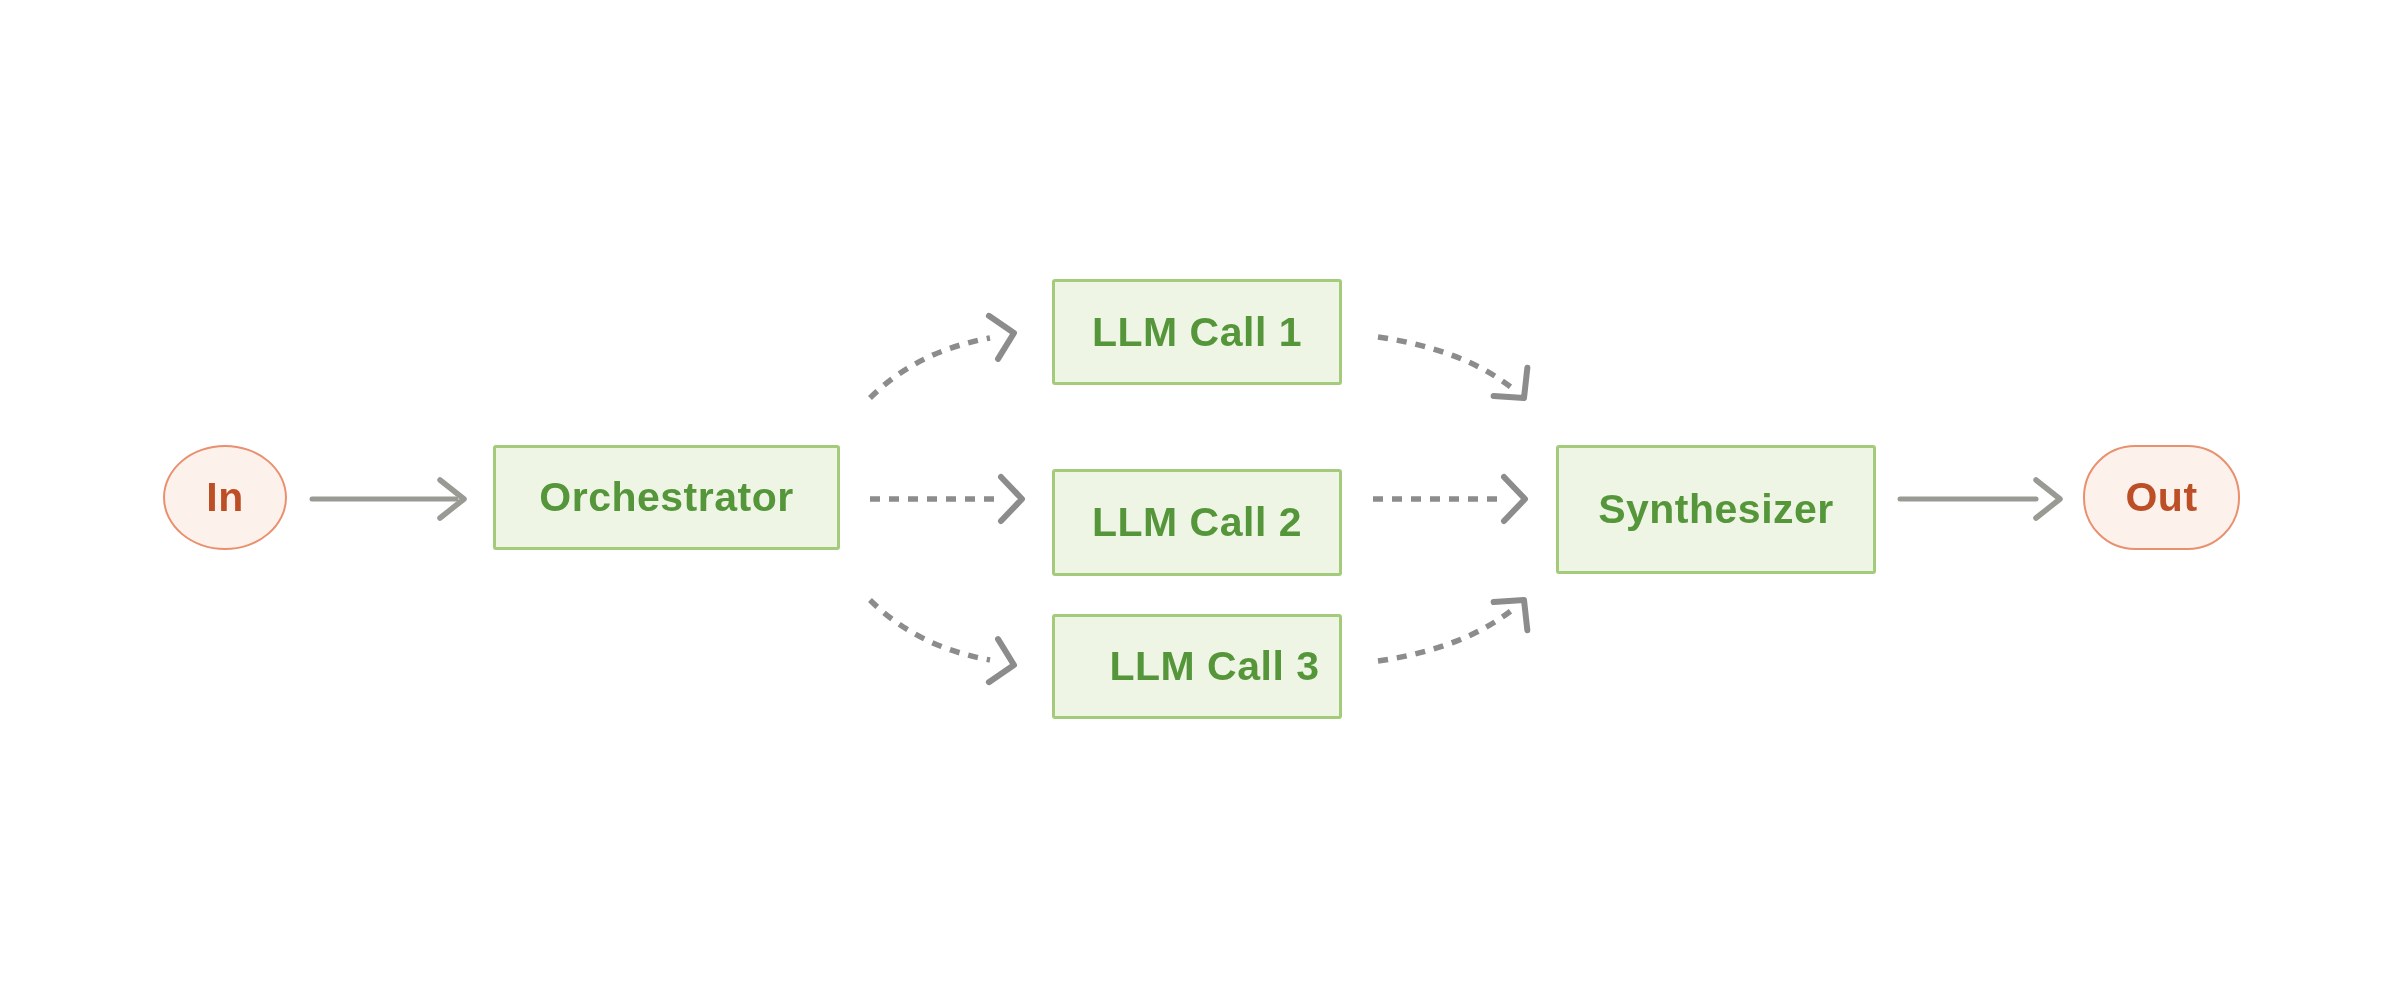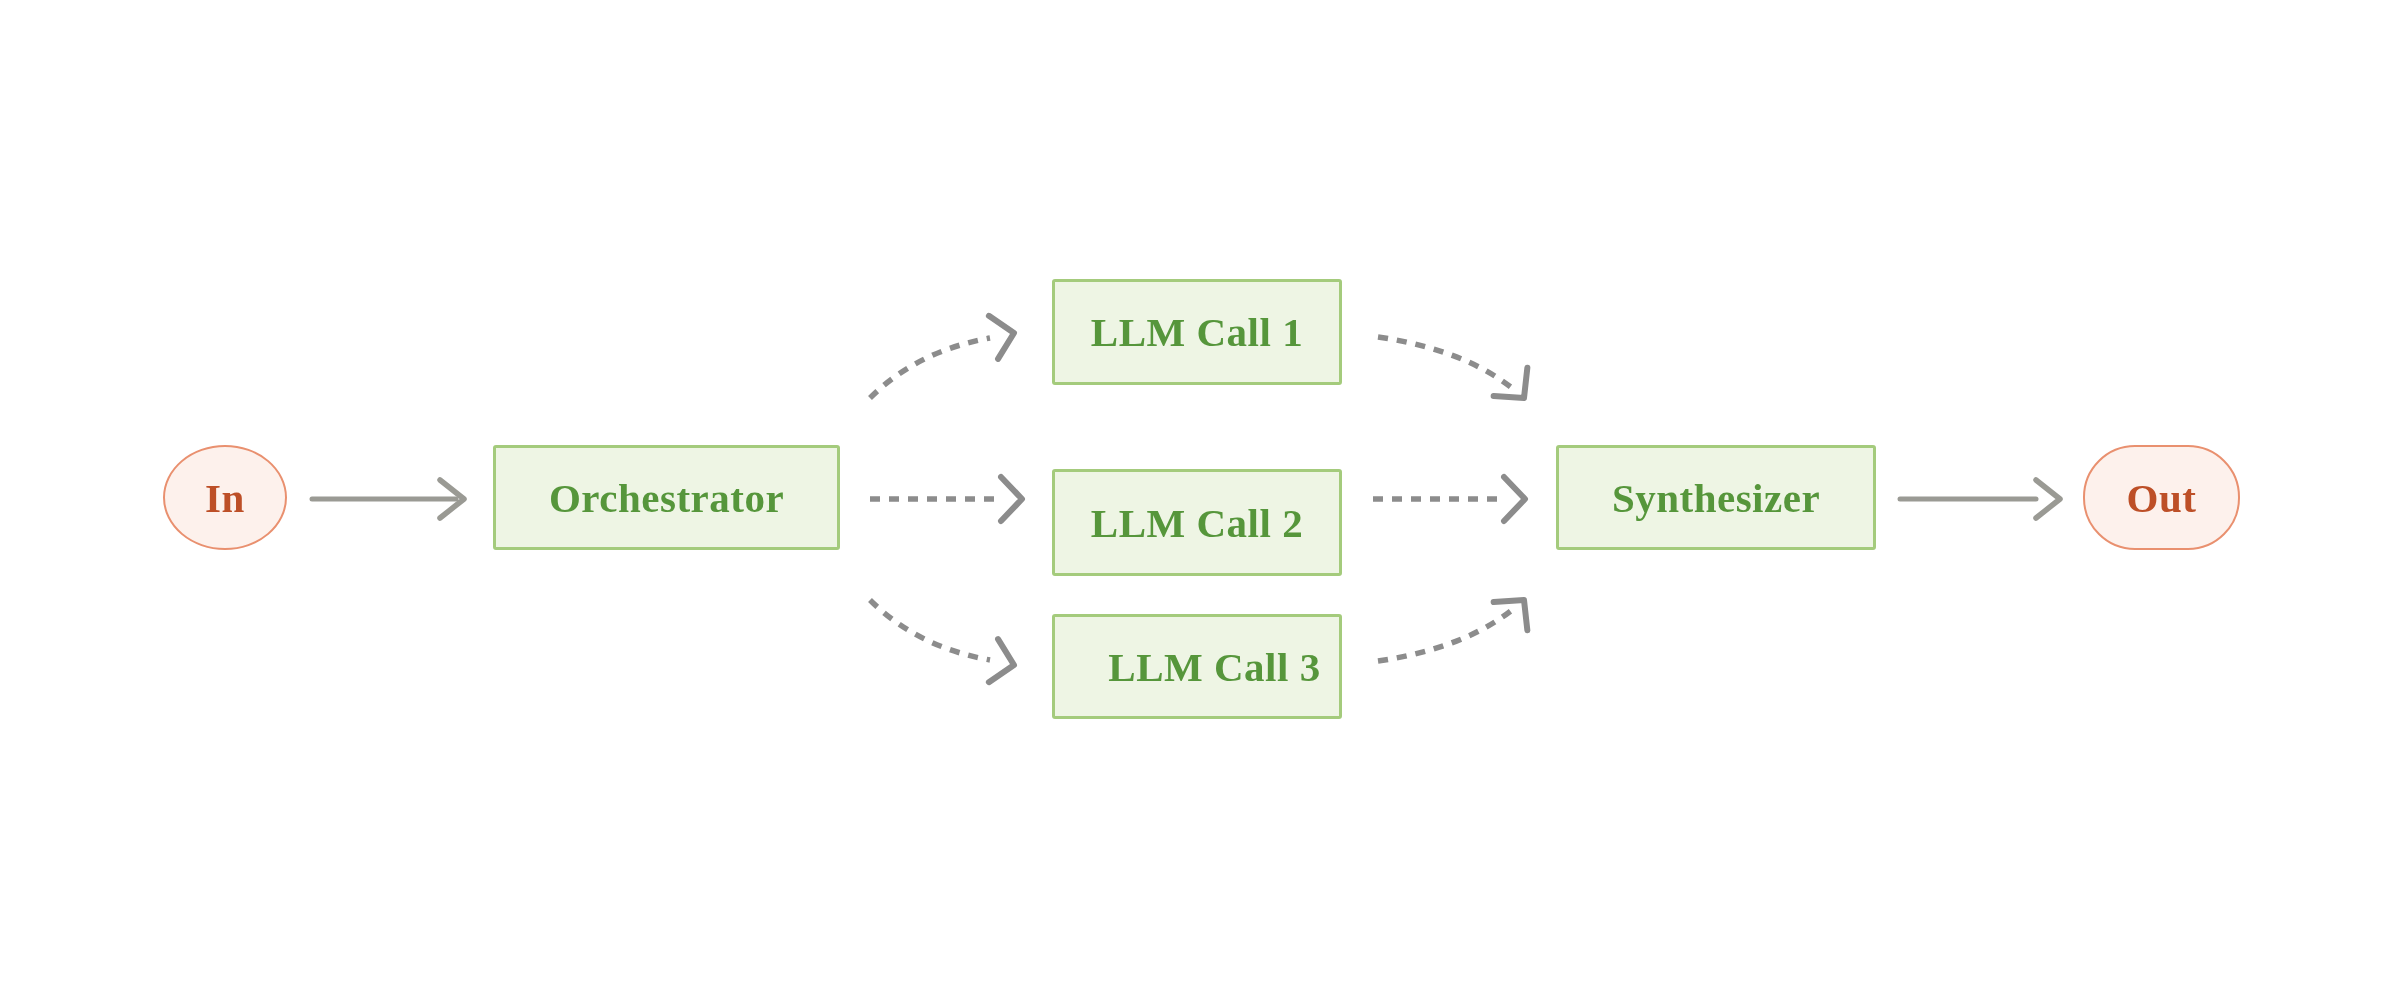--- a/index.html
+++ b/index.html
@@ -45,39 +45,38 @@
   .node {
     position: absolute;
     box-sizing: border-box;
     display: flex;
     align-items: center;
     justify-content: center;
     font-weight: 700;
     font-size: 41px;
     letter-spacing: 0.5px;
     user-select: none;
-    font-family: Liberation Serif, serif;
   }
   .node-green {
     background: var(--node-green-fill, #eef5e4);
     border: 3px solid var(--node-green-border, #a4cb7c);
     color: var(--node-green-text, #56963b);
     border-radius: 3px;
   }
   .node-pink {
     background: var(--node-pink-fill, #fdf1ec);
     border: 2.5px solid var(--node-pink-border, #e9906f);
     color: var(--node-pink-text, #bd4f27);
   }
   [data-name="node-in"]           { left: 163px;  top: 445px; width: 124px; height: 105px; border-radius: 50%; }
   [data-name="node-orchestrator"] { left: 493px;  top: 445px; width: 347px; height: 105px; }
   [data-name="node-llm-call-1"]   { left: 1052px; top: 279px; width: 290px; height: 106px; }
   [data-name="node-llm-call-2"]   { left: 1052px; top: 445px; width: 290px; height: 107px; margin-top: 24px; }
   [data-name="node-llm-call-3"]   { left: 1052px; top: 614px; width: 290px; height: 105px; padding-left: 35px; }
-  [data-name="node-synthesizer"]  { left: 1556px; top: 445px; width: 320px; height: 105px; }
+  [data-name="node-synthesizer"]  { left: 1556px; top: 445px; width: 320px; height: 129px; }
   [data-name="node-out"]          { left: 2083px; top: 445px; width: 157px; height: 105px; border-radius: 52px; }
 </style>
 </head>
 <body>
 
 <div class="canvas" data-name="workflow-diagram">
 
   <svg class="arrows-layer" data-name="arrows-layer" viewBox="0 0 2401 1000" xmlns="http://www.w3.org/2000/svg">
 
     <g data-name="arrow-in-to-orchestrator">

